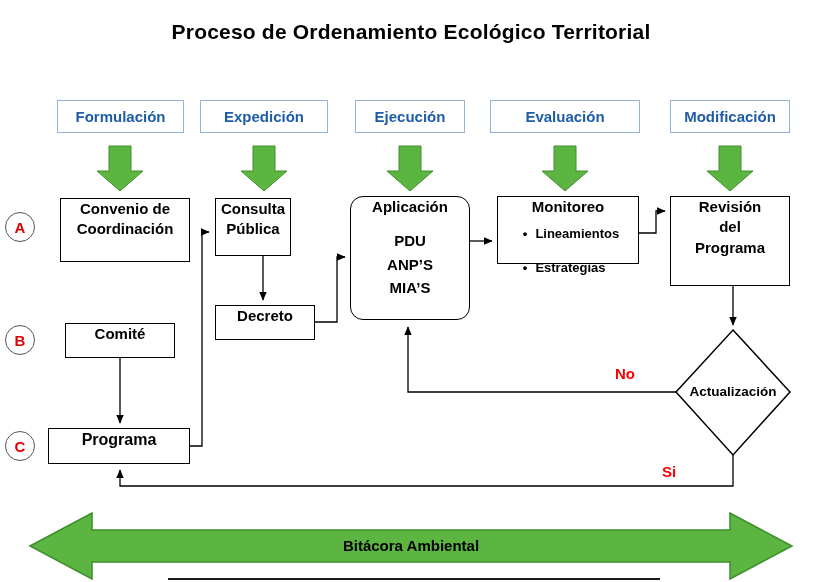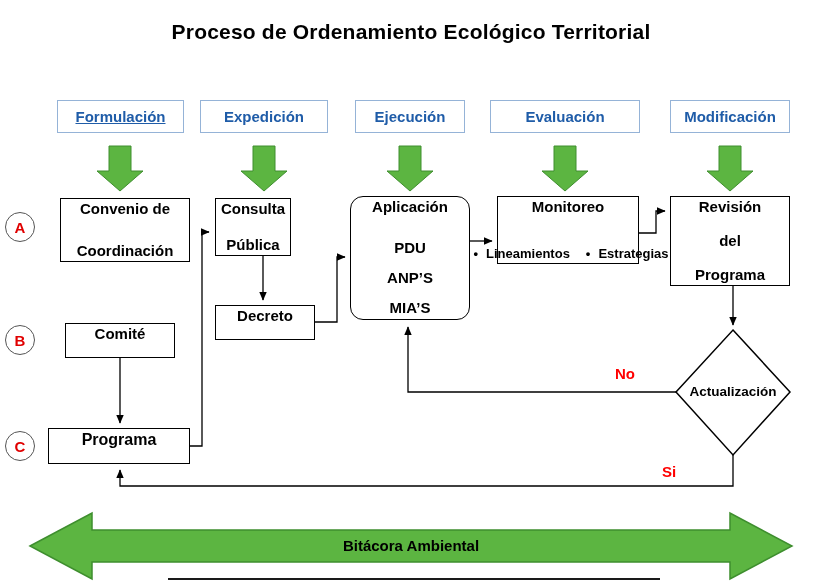--- a/index.html
+++ b/index.html
@@ -12,33 +12,33 @@
     font-size:21px;font-weight:bold;color:#000;letter-spacing:.2px;
   }
   .svg-layer{position:absolute;top:0;left:0;width:822px;height:582px;z-index:0;}
   .phase-box{
     position:absolute;height:33px;border:1px solid #95B3D7;background:#fff;
     display:flex;align-items:center;justify-content:center;
     font-size:15px;font-weight:bold;color:#1F5CA8;z-index:2;box-sizing:border-box;
   }
   .node-box{
     position:absolute;border:1.6px solid #000;background:#fff;z-index:2;
-    display:flex;flex-direction:column;align-items:center;justify-content:space-between;
+    display:flex;flex-direction:column;align-items:center;justify-content:flex-start;
     font-size:15px;font-weight:bold;color:#000;text-align:center;line-height:1.35;
     box-sizing:border-box;
   }
   .row-circle{
     position:absolute;width:30px;height:30px;border:1.2px solid #555;border-radius:50%;
     background:#fff;display:flex;align-items:center;justify-content:center;
     font-size:15px;font-weight:bold;color:#E00000;z-index:2;box-sizing:border-box;
   }
   .aplicacion-title{margin-bottom:12px;}
   .ap-line{line-height:1.55;}
   .monitoreo-title{margin-bottom:8px;}
-  .bullet-col{display:flex;align-items:flex-start;gap:16px;padding-left:6px;}
+  .bullet-col{display:flex;flex-direction:column;align-items:flex-start;gap:16px;padding-left:6px;}
   .bullet-row{display:flex;align-items:center;font-size:13px;font-weight:bold;}
   .bullet-dot::before{content:"\2022";margin-right:8px;}
   .decision-label{
     position:absolute;z-index:3;width:112px;text-align:center;
     font-size:13.5px;font-weight:bold;color:#000;
   }
   .branch-label{position:absolute;z-index:3;font-size:15px;font-weight:bold;color:#FF0000;}
   .footer-label{
     position:absolute;top:537px;left:0;width:822px;text-align:center;z-index:3;
     font-size:15px;font-weight:bold;color:#000;
@@ -79,21 +79,21 @@
 
     <polygon points="733,330 790,392 733,455 676,392" fill="#fff" stroke="#000" stroke-width="1.5"></polygon>
 
     <polygon points="30,546 92,513 92,530 730,530 730,513 792,546 730,579 730,562 92,562 92,579" fill="#5CB541" stroke="#3E8E2E" stroke-width="1.5"></polygon>
   </svg>
 
   <div class="bottom-rule"></div>
 
   <div class="title">Proceso de Ordenamiento Ecológico Territorial</div>
 
-  <div class="phase-box" style="left:57px;top:100px;width:127px;text-decoration:underline;">
+  <div class="phase-box" style="left:57px;top:100px;width:127px;">
     <span>Formulación</span>
   </div>
   <div class="phase-box" style="left:200px;top:100px;width:128px;">
     <span>Expedición</span>
   </div>
   <div class="phase-box" style="left:355px;top:100px;width:110px;">
     <span>Ejecución</span>
   </div>
   <div class="phase-box" style="left:490px;top:100px;width:150px;">
     <span>Evaluación</span>

